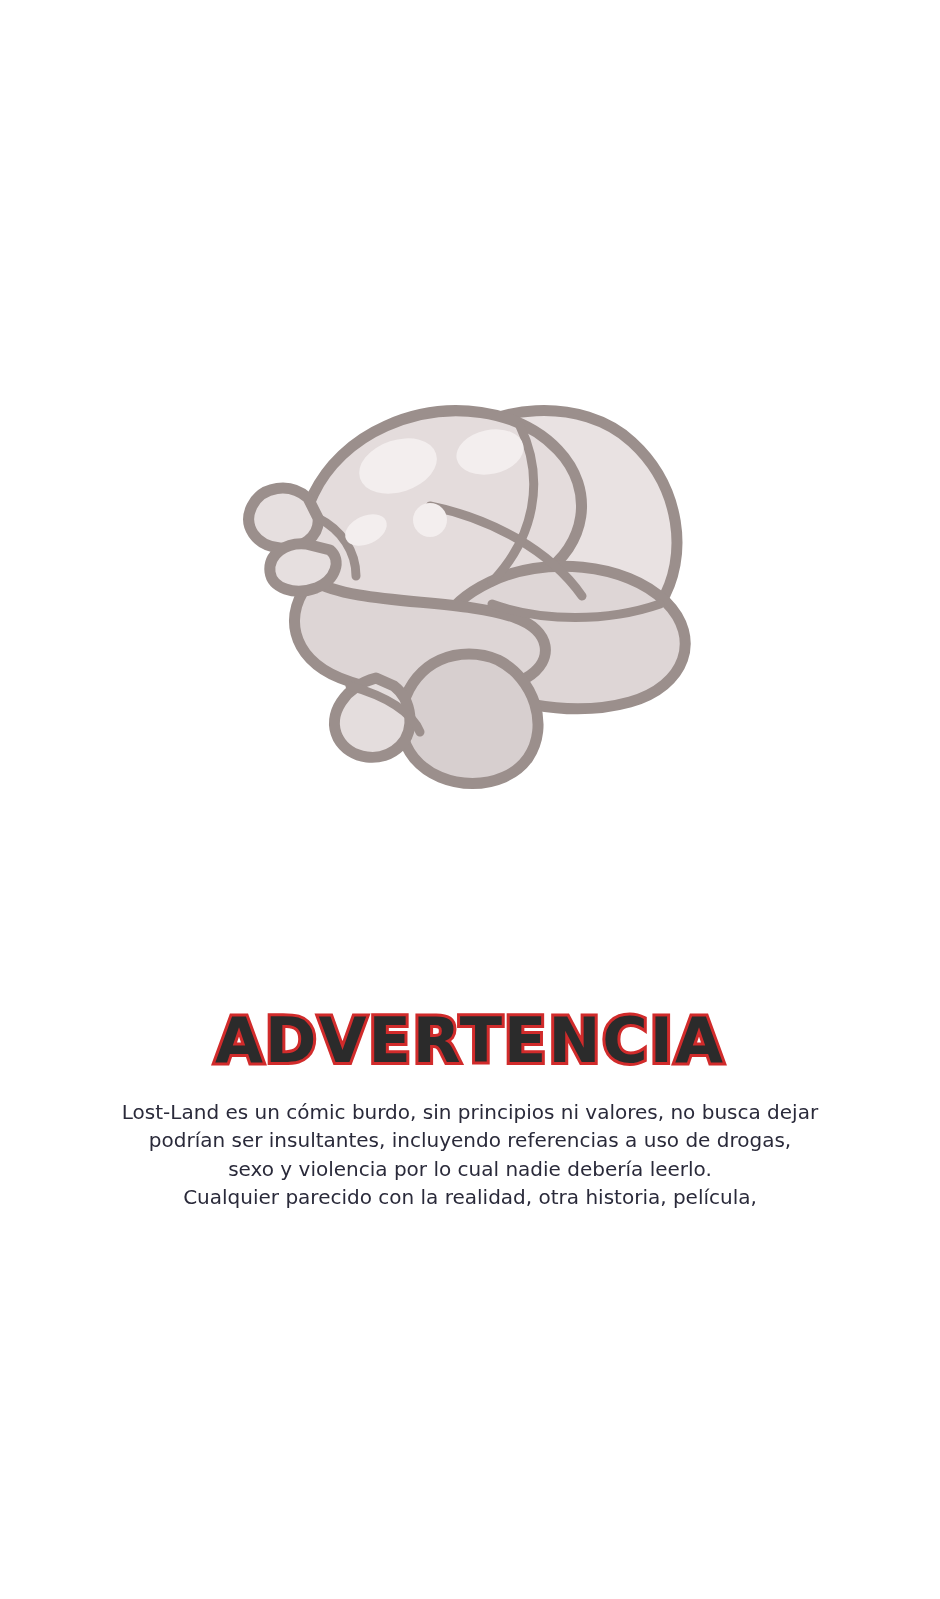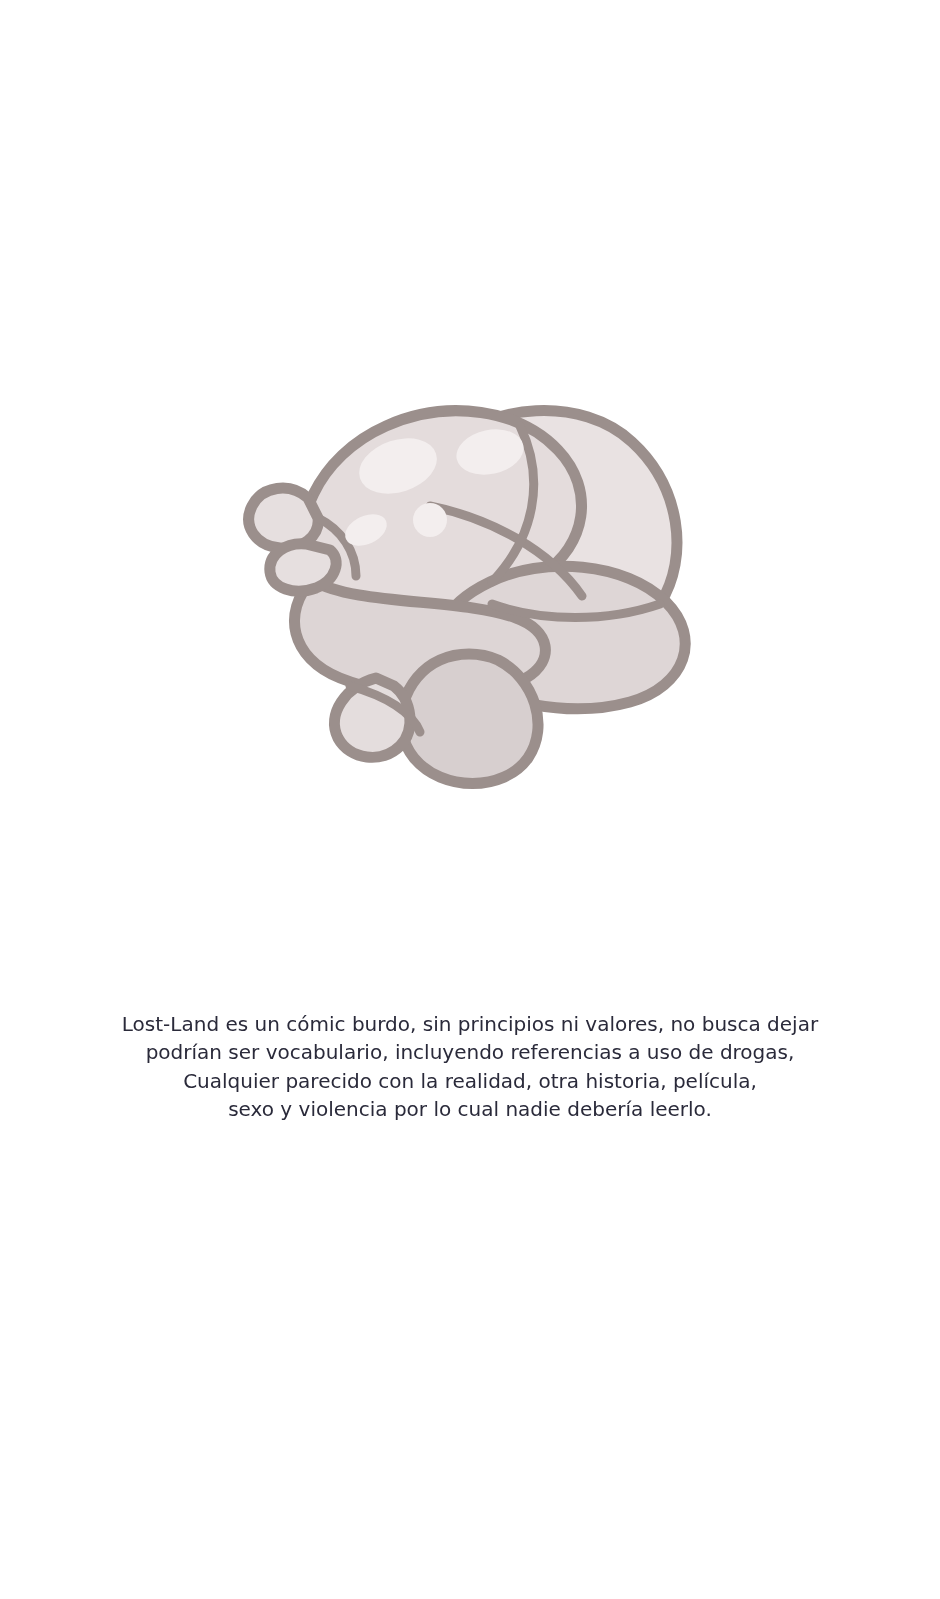--- a/index.html
+++ b/index.html
@@ -135,21 +135,22 @@
       <g stroke="none">
         <ellipse cx="208" cy="136" rx="40" ry="26" fill="#f3eeee" transform="rotate(-18 208 136)"></ellipse>
         <ellipse cx="300" cy="122" rx="34" ry="22" fill="#f3eeee" transform="rotate(-12 300 122)"></ellipse>
         <circle cx="240" cy="190" r="17" fill="#f3eeee"></circle>
         <ellipse cx="176" cy="200" rx="22" ry="14" fill="#f3eeee" transform="rotate(-25 176 200)"></ellipse>
       </g>
     </svg>
   </div>
 
   <div class="warning-block">
+    <div class="warning-title">ADVERTENCIA</div>
     <div class="warning-body">
       <p class="warning-para">Lost-Land es un cómic burdo, sin principios ni valores, no busca dejar</p>
-      <p class="warning-para">podrían ser vocabulario, incluyendo referencias a uso de drogas,</p>
+      <p class="warning-para">podrían ser insultantes, incluyendo referencias a uso de drogas,</p>
+      <p class="warning-para">sexo y violencia por lo cual nadie debería leerlo.</p>
       <p class="warning-para">Cualquier parecido con la realidad, otra historia, película,</p>
-      <p class="warning-para">sexo y violencia por lo cual nadie debería leerlo.</p>
     </div>
   </div>
 
 </div>
 
 </body></html>

